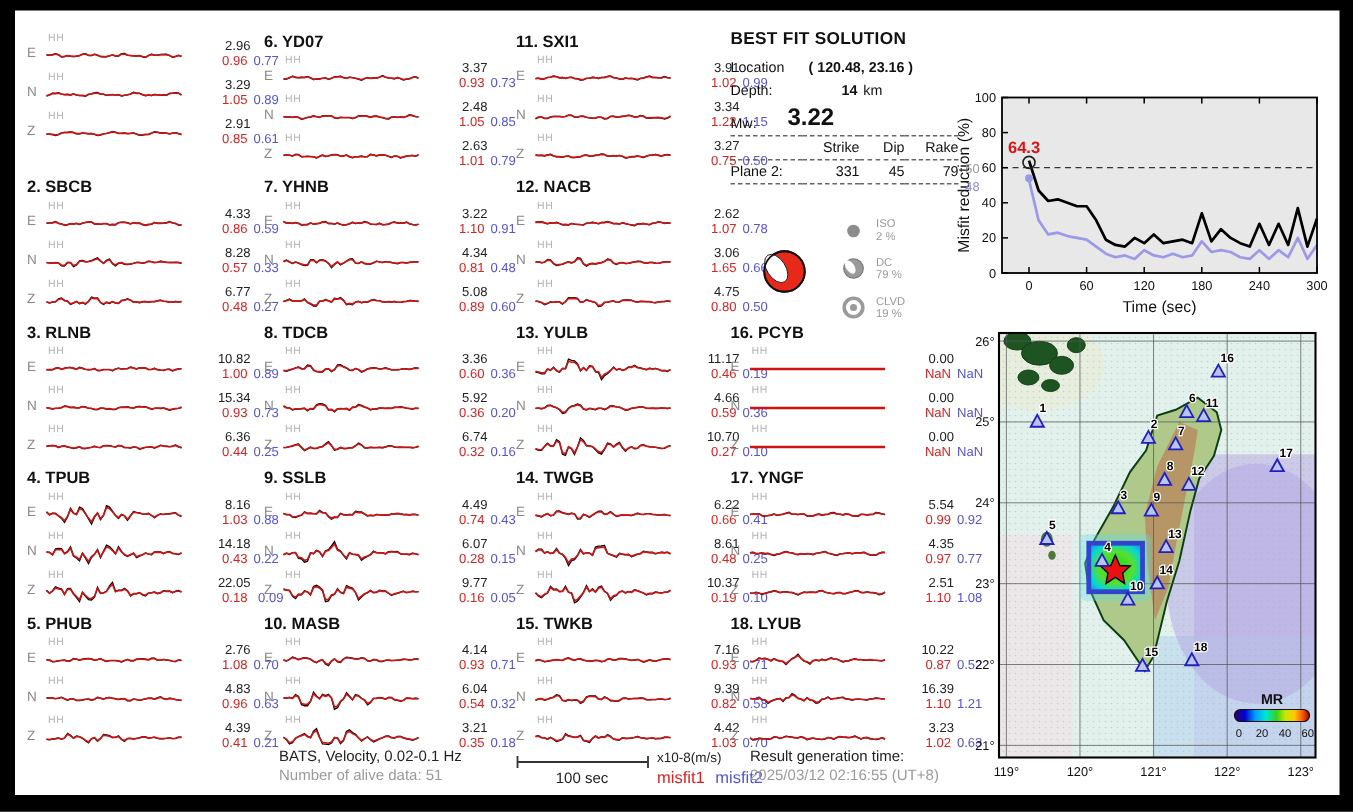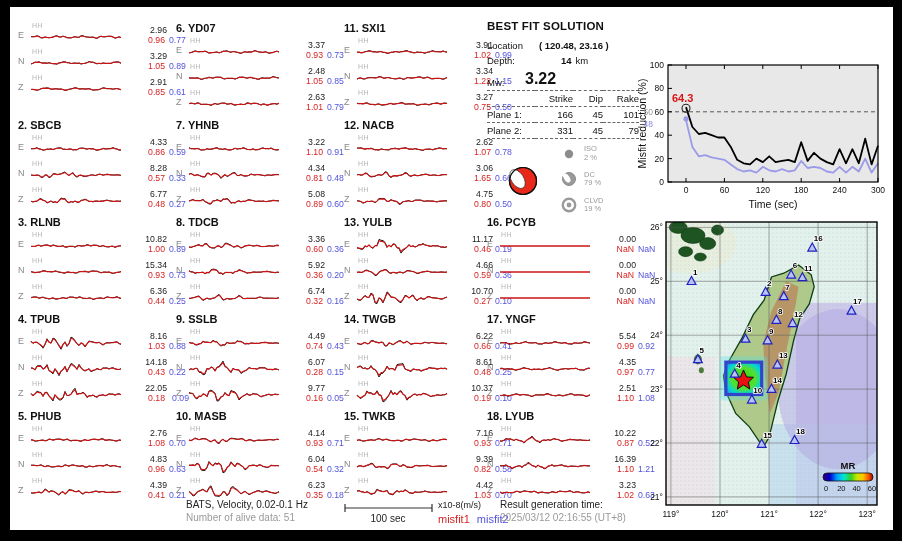--- a/index.html
+++ b/index.html
@@ -575,21 +575,21 @@
         <div class="ch-row">
           <span class="comp">Z</span>
           <div class="trace">
             <span class="inst">HH</span>
             <svg class="wave-svg" width="94" height="25">
               <path d="M2 13.5 L4 15.2 L6 18.0 L8 17.2 L10 14.1 L12 13.0 L14 12.1 L16 11.0 L18 12.8 L20 13.8 L22 9.4 L24 7.8 L26 13.4 L28 17.9 L30 18.1 L32 18.4 L34 17.3 L36 13.7 L38 14.0 L40 17.8 L42 15.7 L44 9.6 L46 8.5 L48 10.4 L50 11.5 L52 13.9 L54 16.0 L56 14.5 L58 13.2 L60 15.1 L62 16.7 L64 15.7 L66 14.6 L68 13.9 L70 12.8 L72 12.6 L74 13.8 L76 14.1 L78 13.0 L80 12.9 L82 13.9 L84 14.5 L86 14.9 L88 15.5 L90 14.8 L92 13.7" stroke="#000000" stroke-width="0.9" fill="none"></path>
               <path d="M2 13.6 L4 14.9 L6 17.2 L8 16.6 L10 14.1 L12 13.2 L14 12.5 L16 11.6 L18 13.1 L20 13.8 L22 10.3 L24 9.1 L26 13.6 L28 17.1 L30 17.2 L32 17.5 L34 16.7 L36 13.8 L38 14.0 L40 17.0 L42 15.4 L44 10.5 L46 9.6 L48 11.1 L50 12.0 L52 13.9 L54 15.6 L56 14.4 L58 13.4 L60 14.9 L62 16.2 L64 15.4 L66 14.5 L68 13.9 L70 13.0 L72 12.9 L74 13.8 L76 14.0 L78 13.2 L80 13.1 L82 13.9 L84 14.4 L86 14.7 L88 15.2 L90 14.7 L92 13.8" stroke="#cc1414" stroke-width="1.1" fill="none"></path>
             </svg>
           </div>
           <div class="nums">
-            <div class="ampv">6.23</div>
+            <div class="ampv">3.21</div>
             <div class="mline">
               <span class="m1" style="color: rgb(217, 34, 34);">0.35</span>
               <span class="m2" style="color: rgb(83, 83, 221);">0.18</span>
             </div>
           </div>
         </div>
       </div>
       <div class="station" style="left: 344px; top: 22px;">
         <div class="st-header">11. SXI1</div>
         <div class="ch-row">
@@ -1036,26 +1036,20 @@
       <span class="sol-label" style="width:30px">Mw:</span>
       <span id="mw-val">3.22</span>
     </div>
     <table id="sol-table">
       <tbody>
           <tr class="hdr">
         <td style="width:48px"></td>
         <td class="tc">Strike</td>
         <td class="tc" style="width:30px">Dip</td>
         <td class="tc" style="width:36px">Rake</td>
-      </tr>
-      <tr class="prow">
-        <td>Plane 1:</td>
-        <td class="tc">166</td>
-        <td class="tc">45</td>
-        <td class="tc">101</td>
       </tr>
       <tr class="prow">
         <td>Plane 2:</td>
         <td class="tc">331</td>
         <td class="tc">45</td>
         <td class="tc">79</td>
       </tr>
     </tbody>
       </table>
   </div>

